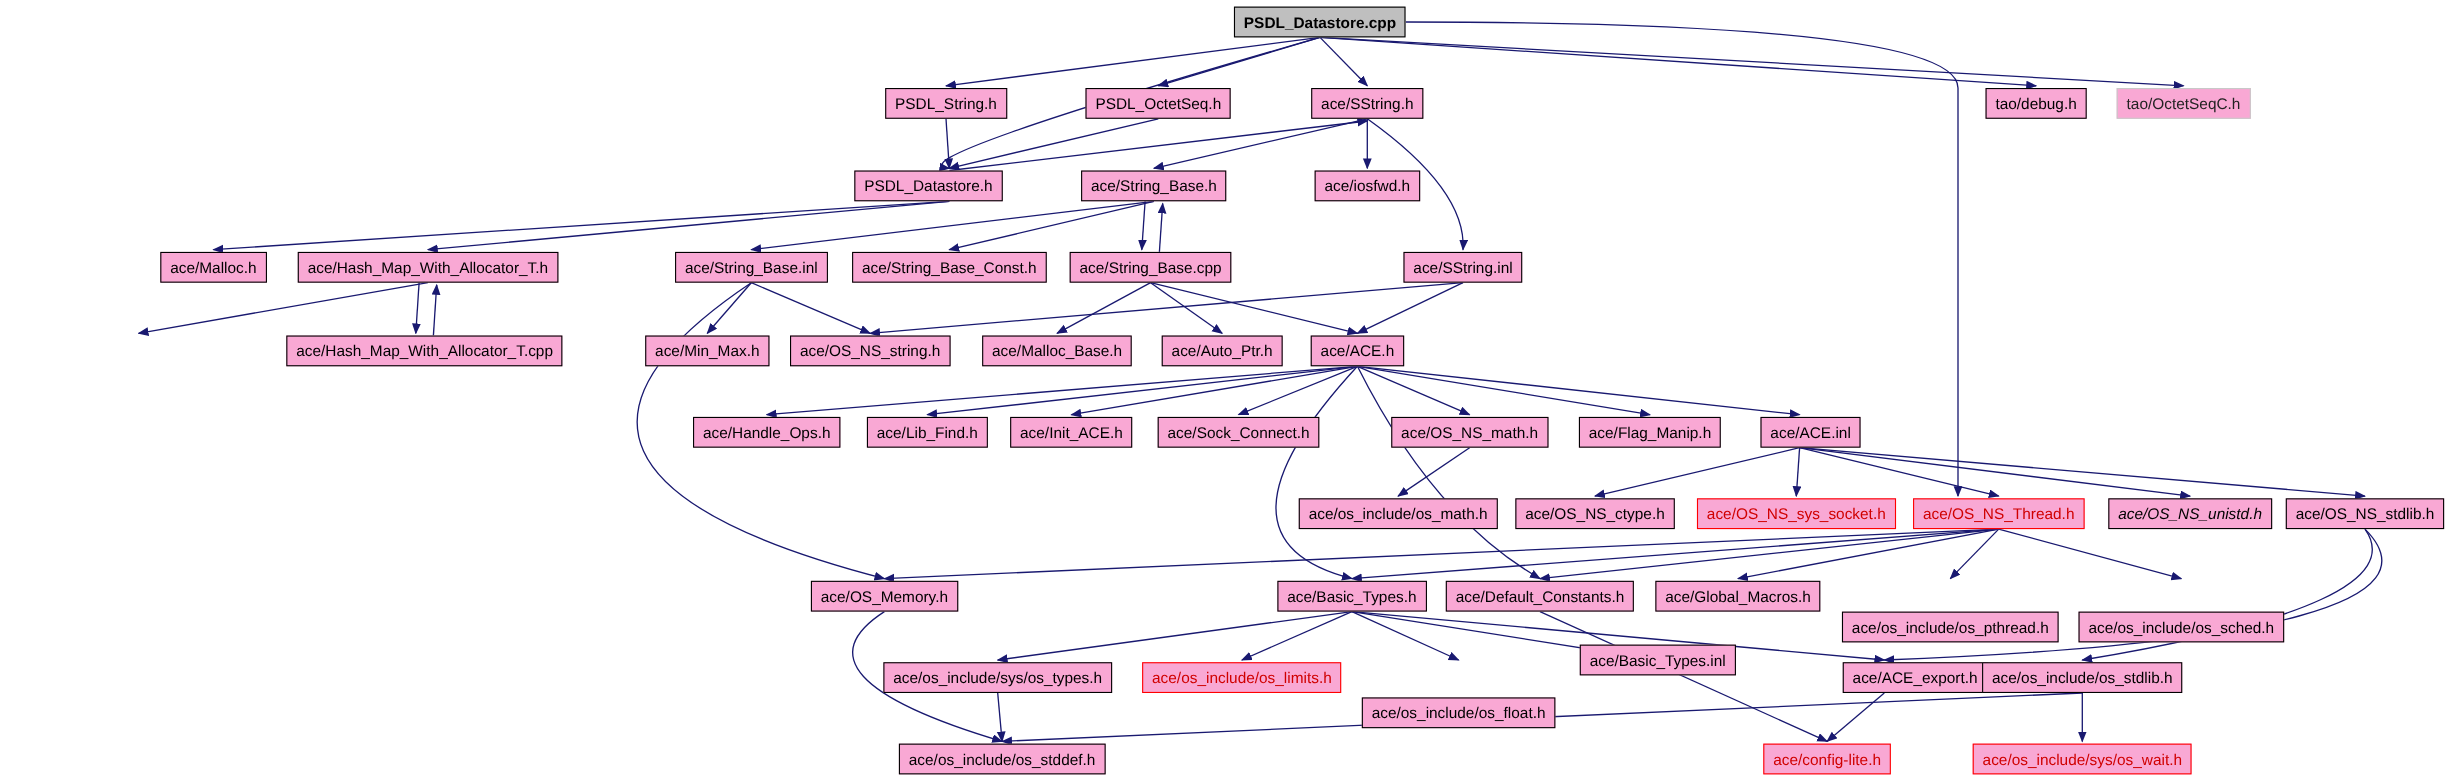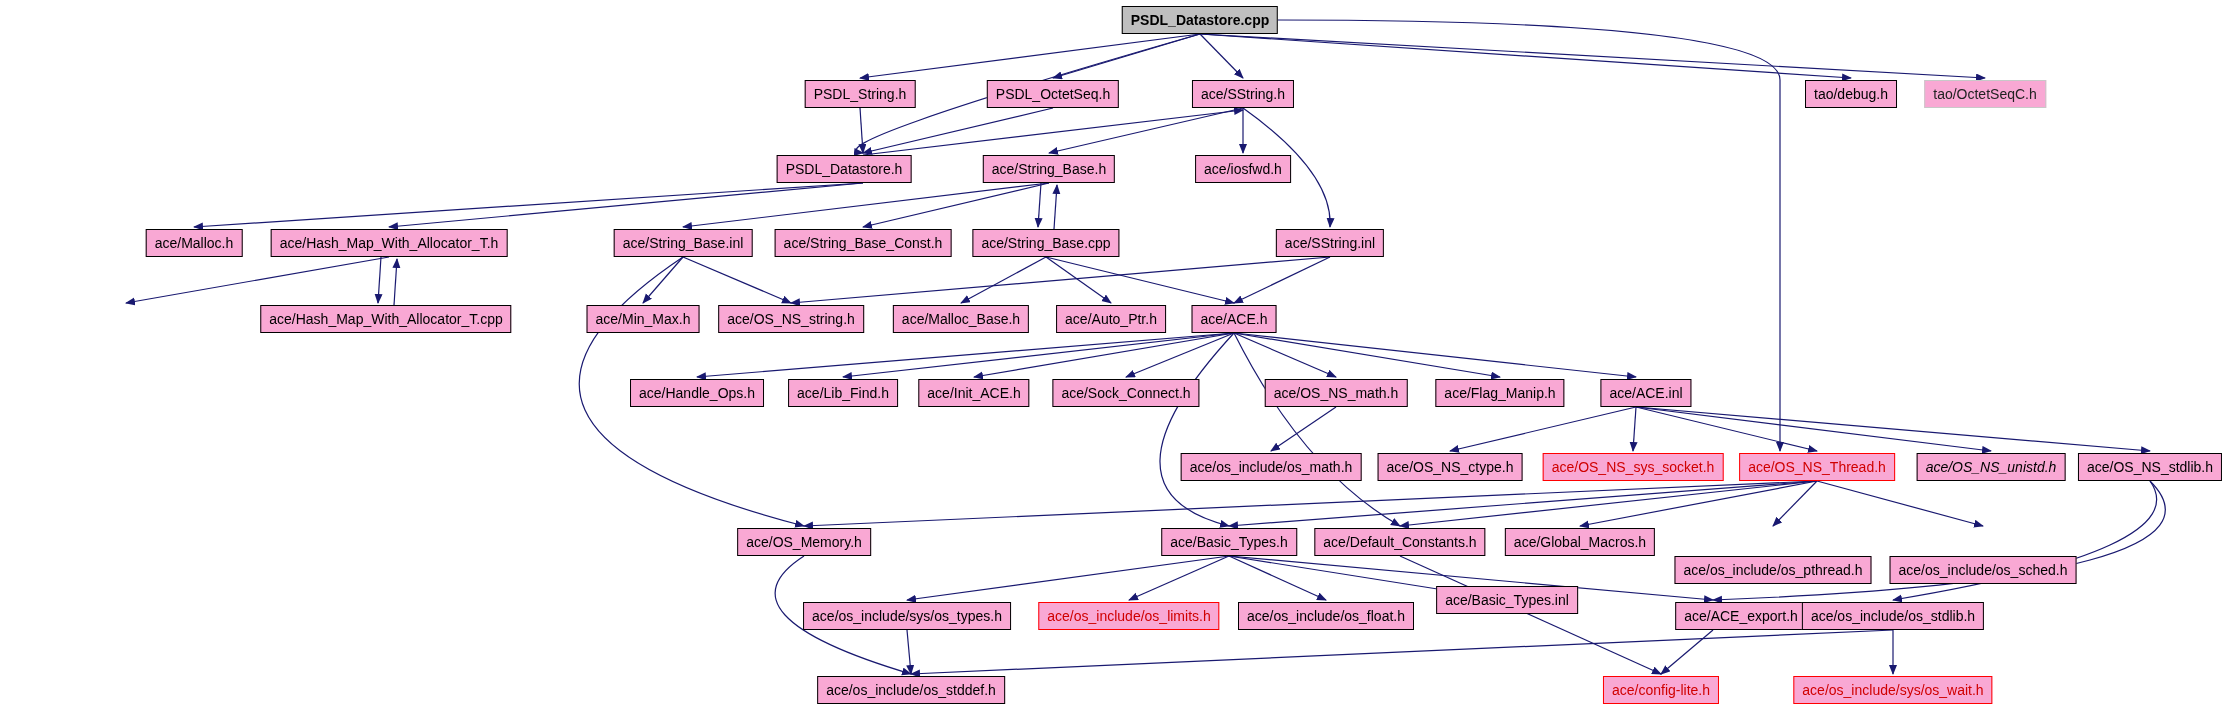--- a/index.html
+++ b/index.html
@@ -159,20 +159,20 @@
     <div class="node normal" style="left: 1991px; top: 467px; font-style: italic;">ace/OS_NS_unistd.h</div>
     <div class="node normal" style="left: 2150px; top: 467px;">ace/OS_NS_stdlib.h</div>
     <div class="node normal" style="left: 804px; top: 542px;">ace/OS_Memory.h</div>
     <div class="node normal" style="left: 1229px; top: 542px;">ace/Basic_Types.h</div>
     <div class="node normal" style="left: 1400px; top: 542px;">ace/Default_Constants.h</div>
     <div class="node normal" style="left: 1580px; top: 542px;">ace/Global_Macros.h</div>
     <div class="node normal" style="left: 1773px; top: 542px; margin-top: 28px;">ace/os_include/os_pthread.h</div>
     <div class="node normal" style="left: 1983px; top: 542px; margin-top: 28px;">ace/os_include/os_sched.h</div>
     <div class="node normal" style="left: 907px; top: 616px;">ace/os_include/sys/os_types.h</div>
     <div class="node truncated" style="left: 1129px; top: 616px;">ace/os_include/os_limits.h</div>
-    <div class="node normal" style="left: 1326px; top: 616px;">ace/os_include/os_float.h</div>
+    <div class="node normal" style="left: 1326px; top: 648px;">ace/os_include/os_float.h</div>
     <div class="node normal" style="left: 1507px; top: 600px;">ace/Basic_Types.inl</div>
     <div class="node normal" style="left: 1713px; top: 616px; margin-left: 28px;">ace/ACE_export.h</div>
     <div class="node normal" style="left: 1893px; top: 616px;">ace/os_include/os_stdlib.h</div>
     <div class="node normal" style="left: 911px; top: 690px;">ace/os_include/os_stddef.h</div>
     <div class="node truncated" style="left: 1661px; top: 690px;">ace/config-lite.h</div>
     <div class="node truncated" style="left: 1893px; top: 690px;">ace/os_include/sys/os_wait.h</div>
   </div>
 
 </body></html>

